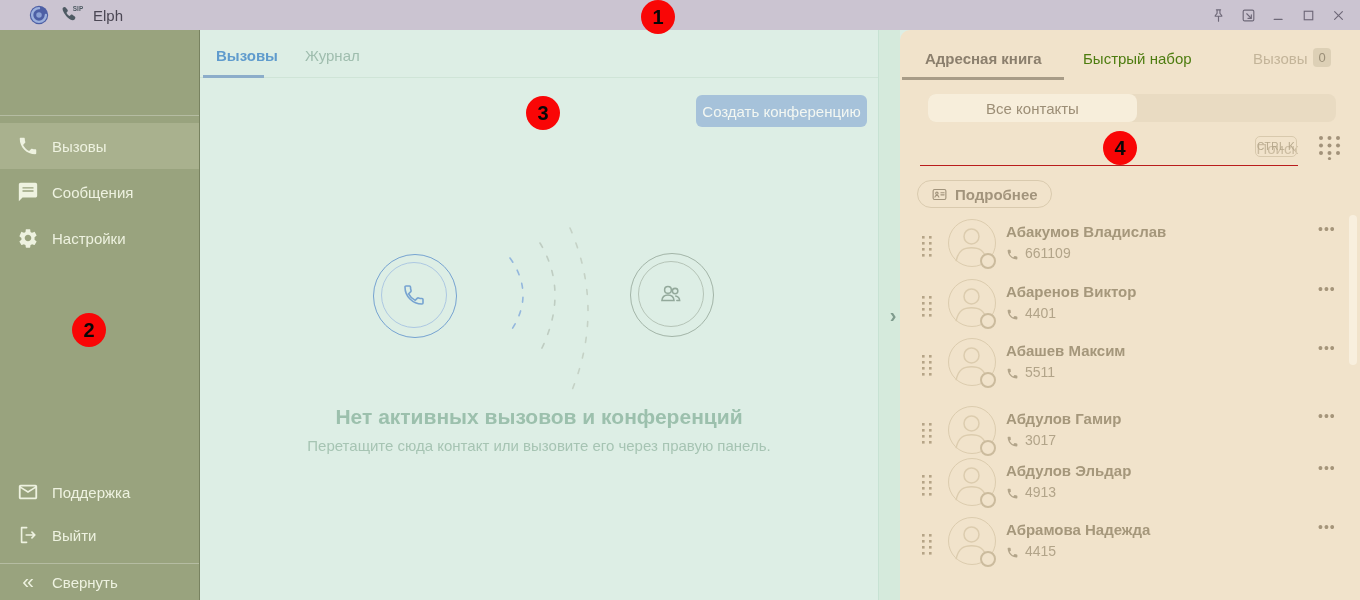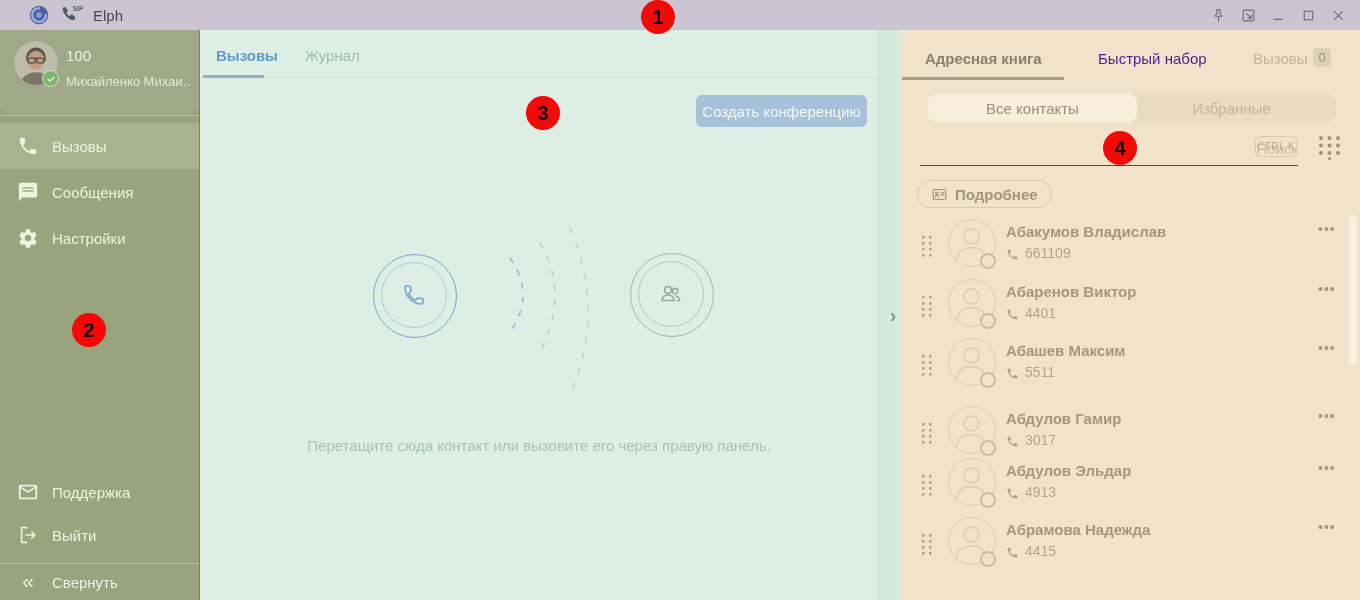--- a/index.html
+++ b/index.html
@@ -61,21 +61,21 @@
             border-left:1px solid #c7e2d3; }
   .dchevron { position:absolute; left:885px; top:301px; width:16px; height:28px; color:#7f9c8e;
               font-size:20px; font-weight:bold; display:flex; align-items:center; justify-content:center;
               cursor:pointer; }
 
   
   .right { position:absolute; left:900px; top:30px; width:460px; height:570px; background:#f1e3cb;
            border-top-left-radius:10px; overflow:hidden; }
   .rtab { position:absolute; top:20px; font-size:15px; cursor:pointer; }
   .rtab.r1 { left:25px; color:#8b7f6d; font-weight:bold; }
-  .rtab.r2 { left:198px; color:#4c1d95; }
+  .rtab.r2 { left:183px; color:#4d7c0f; }
   .rtab.r3 { left:353px; color:#c3b499; }
   .rbadge { position:absolute; left:413px; top:18px; min-width:18px; height:19px; padding:0 5px;
             background:#ddd0b6; color:#9b8f78; border-radius:4px; font-size:13px;
             display:flex; align-items:center; justify-content:center; }
   .runderline { position:absolute; left:2px; top:47px; width:162px; height:3px; background:#a89c87; }
   .segwrap { position:absolute; left:28px; top:64px; width:408px; height:28px; border-radius:8px;
              background:#e9dbc2; }
   .seg { position:absolute; top:0; height:28px; width:209px; display:flex; align-items:center;
          justify-content:center; font-size:15px; cursor:pointer; }
   .seg.active { left:0; background:#f7eedb; border-radius:8px; color:#9c8e76; }
@@ -154,40 +154,20 @@
       </span>
       <span class="winbtn">
         <svg viewBox="0 0 24 24" width="17" height="17">
             <path d="M6.5 6.5l11 11M17.5 6.5l-11 11" stroke="#6e6878" stroke-width="1.6" stroke-linecap="round" fill="none"></path>
           </svg>
       </span>
     </div>
   </div>
 
   <div class="sidebar">
-    <div class="usercard">
-      <span class="avatarwrap">
-        <svg viewBox="0 0 48 48" width="44" height="44">
-          <circle cx="24" cy="24" r="24" fill="#c0bcab"></circle>
-          <path d="M13 20c0-8 5-13 11-13s11 5 11 13l-2 4V17H15v7z" fill="#5d564a"></path>
-          <ellipse cx="24" cy="21" rx="9" ry="10.5" fill="#c29c80"></ellipse>
-          <rect x="15.5" y="18.5" width="7.5" height="5.5" rx="1.5" fill="none" stroke="#42403a" stroke-width="1.2"></rect>
-          <rect x="25" y="18.5" width="7.5" height="5.5" rx="1.5" fill="none" stroke="#42403a" stroke-width="1.2"></rect>
-          <path d="M23 19h2" stroke="#42403a" stroke-width="1.2"></path>
-          <path d="M6 48c3-11 11-14 18-14s15 3 18 14z" fill="#7b7668"></path>
-        </svg>
-        <span class="checkbadge">
-          <svg viewBox="0 0 24 24" width="10" height="10">
-              <path d="M5 12.5l4.5 4.5L19 8" fill="none" stroke="#ffffff" stroke-width="3" stroke-linecap="round"></path>
-            </svg>
-        </span>
-      </span>
-      <div class="ext">100</div>
-      <div class="uname">Михайленко Михаи…</div>
-    </div>
     <div class="sdivider" style="top:85px"></div>
 
     <div class="sitem active" style="top:93px">
       <svg class="ic" viewBox="0 0 24 24">
         <path d="M6.62 10.79c1.44 2.83 3.76 5.14 6.59 6.59l2.2-2.2c.27-.27.67-.36 1.02-.24 1.12.37 2.33.57 3.57.57.55 0 1 .45 1 1V20c0 .55-.45 1-1 1-9.39 0-17-7.61-17-17 0-.55.45-1 1-1h3.5c.55 0 1 .45 1 1 0 1.25.2 2.45.57 3.57.11.35.03.74-.25 1.02l-2.2 2.2z" fill="#eef2e0"></path>
       </svg>
       <span>Вызовы</span>
     </div>
     <div class="sitem" style="top:139px">
       <svg class="ic" viewBox="0 0 24 24">
@@ -254,36 +234,36 @@
           <g fill="none" stroke="#93a99b" stroke-width="1.4" stroke-linecap="round">
             <circle cx="9.2" cy="8.2" r="3.1"></circle>
             <circle cx="15.8" cy="9.3" r="2.5"></circle>
             <path d="M3.6 18c.3-3.2 2.7-5 5.6-5s5.3 1.8 5.6 5z"></path>
             <path d="M16.4 13.9c2 .4 3.4 1.9 3.6 4.1h-2.6"></path>
           </g>
         </svg>
       </div>
     </div>
 
+    <div class="emptytitle">Нет активных вызовов и конференций</div>
     <div class="emptysub">Перетащите сюда контакт или вызовите его через правую панель.</div>
   </div>
 
   <div class="dstrip"></div>
   <div class="dchevron">›</div>
 
   <div class="right">
     <span class="rtab r1">Адресная книга</span>
     <span class="rtab r2">Быстрый набор</span>
     <span class="rtab r3">Вызовы</span>
     <span class="rbadge">0</span>
     <div class="runderline"></div>
 
     <div class="segwrap">
       <div class="seg active">Все контакты</div>
-      <div class="seg idle">Избранные</div>
     </div>
 
     <input class="searchinput" type="text" placeholder="Поиск" style="">
     <span class="ctrlk">CTRL K</span>
     <span class="dialpadbtn">
       <svg viewBox="0 0 25 26" width="25" height="26">
         <g fill="#a2927a">
           <circle cx="4" cy="4" r="2"></circle>
             <circle cx="12.5" cy="4" r="2"></circle>
             <circle cx="21" cy="4" r="2"></circle>

